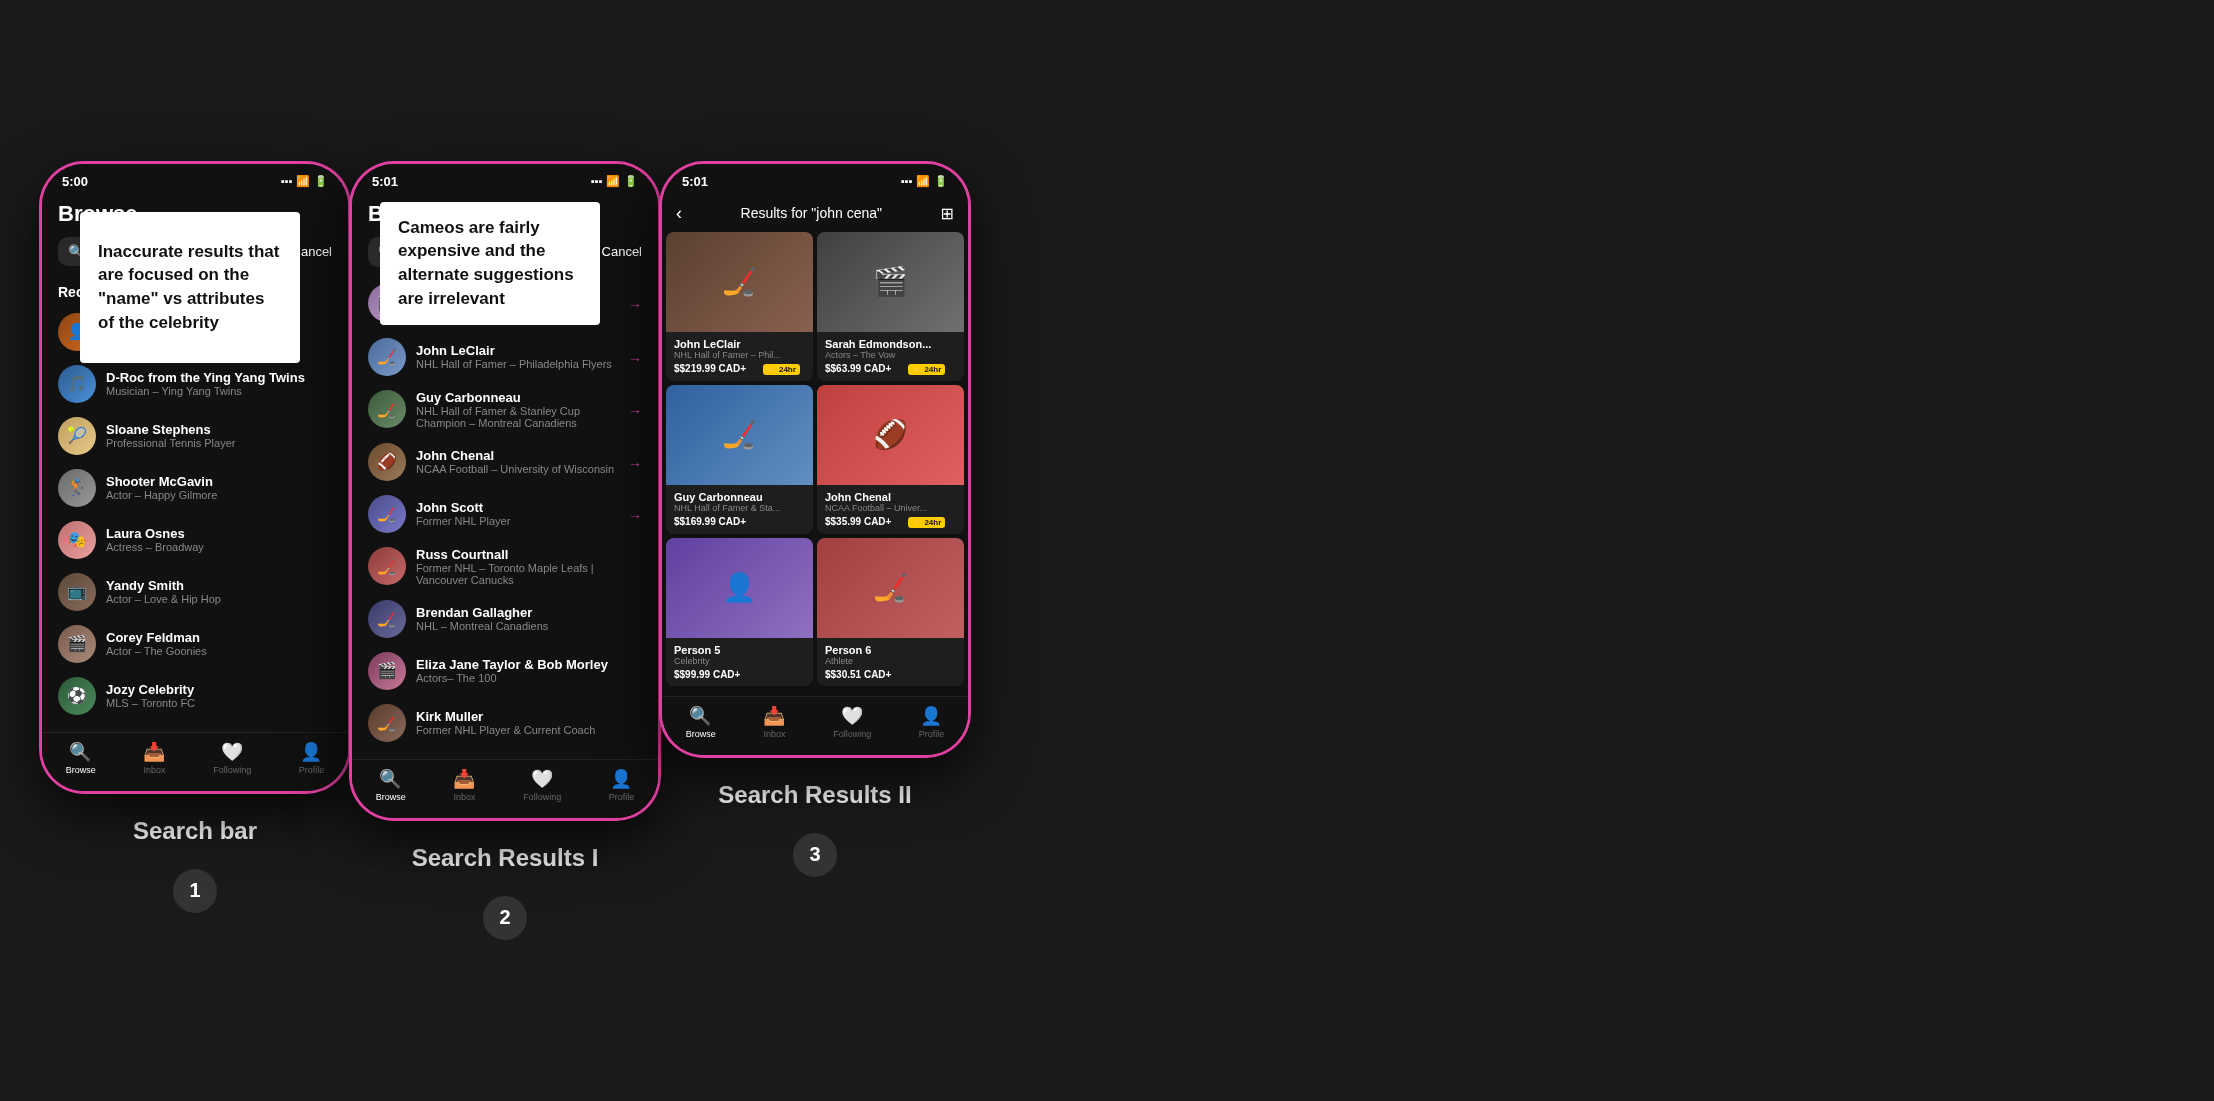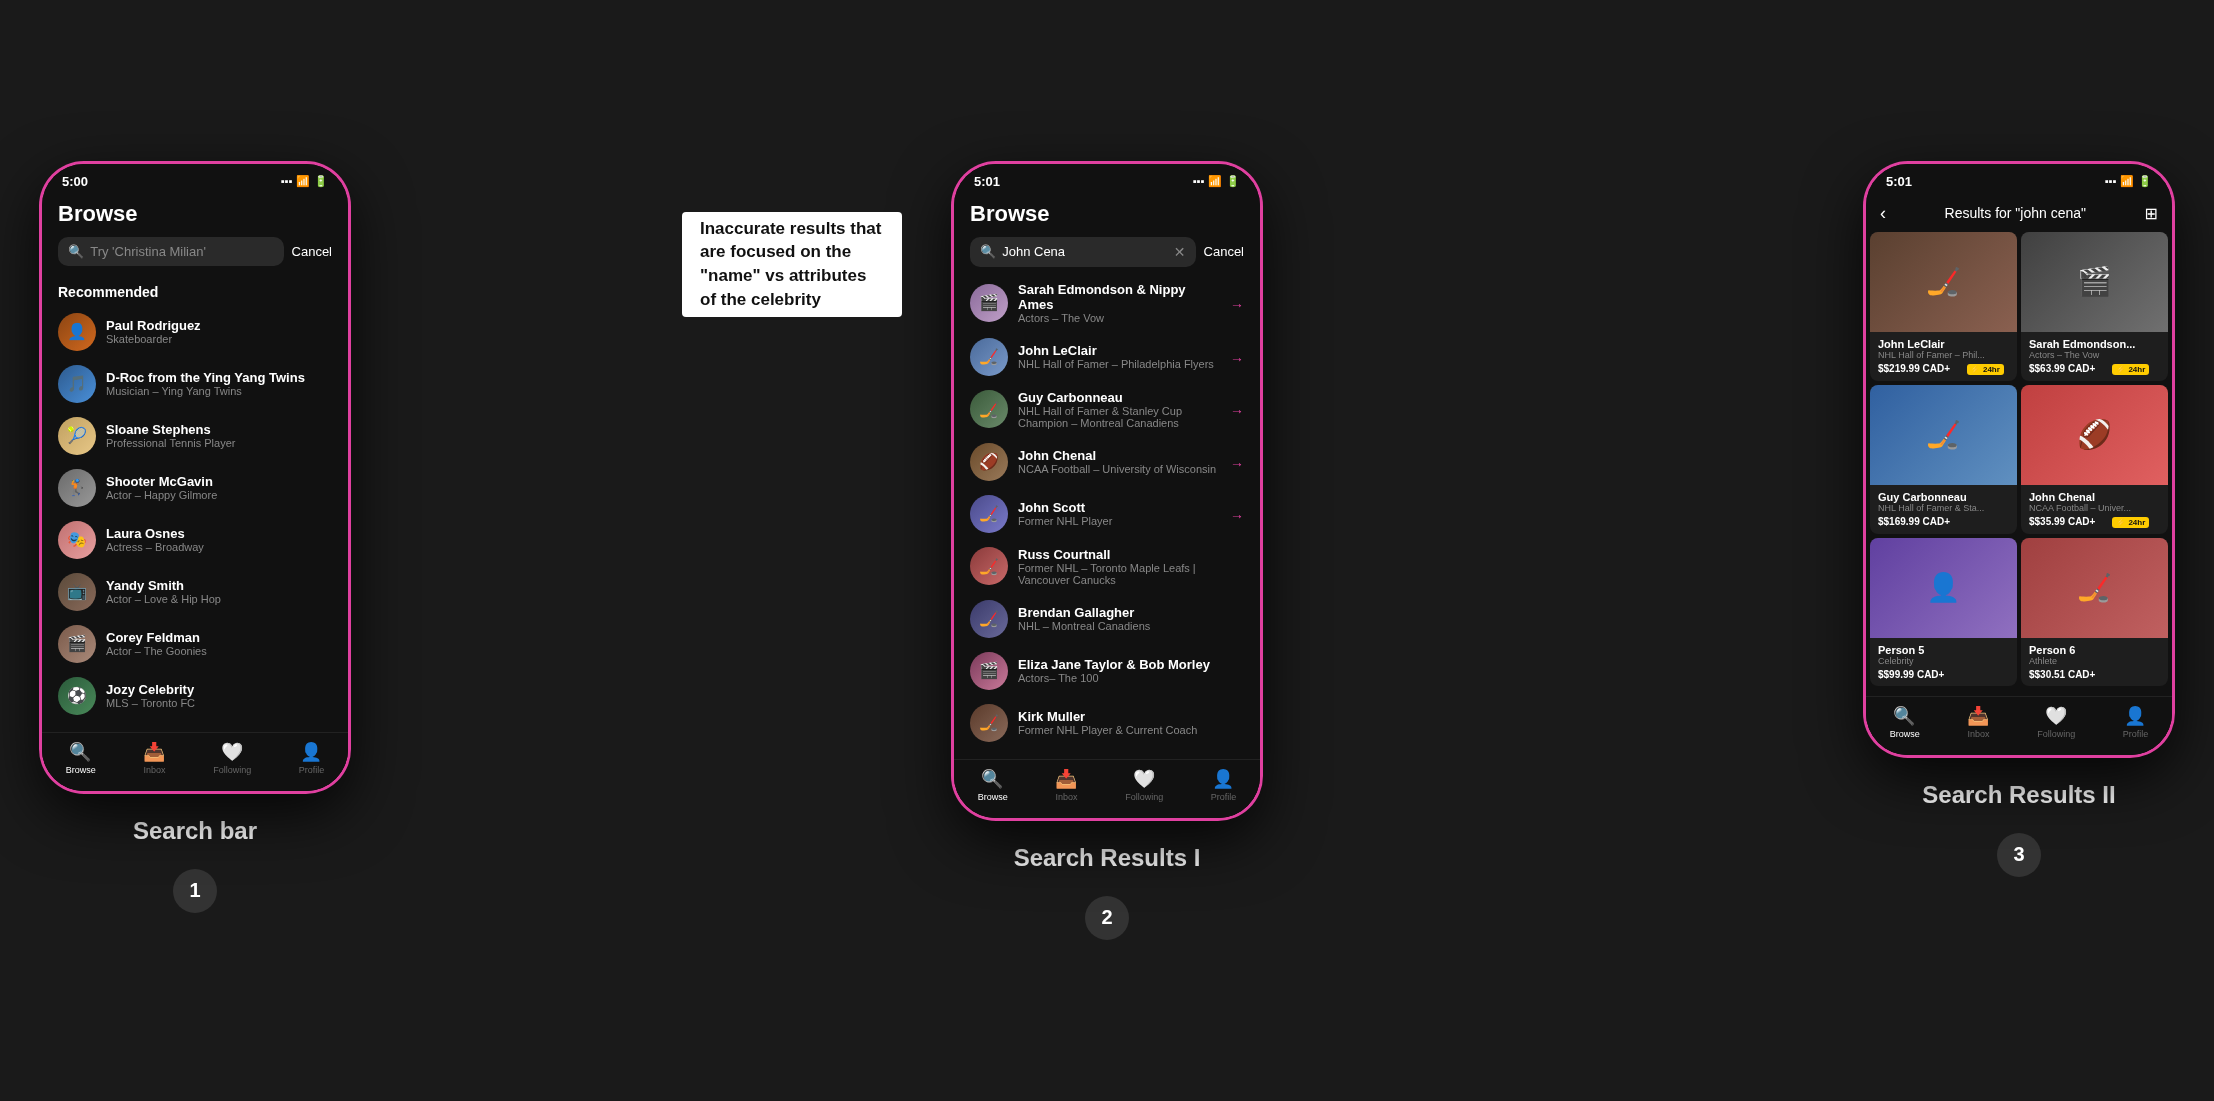--- a/index.html
+++ b/index.html
@@ -10,21 +10,21 @@
       min-height: 1101px;
       display: flex;
       align-items: center;
       justify-content: center;
       padding: 40px;
     }
     .page-container {
       display: flex;
       align-items: flex-start;
       width: 100%;
-      justify-content: space-between;
+      justify-content: flex-start;
     }
     .screen-column {
       display: flex;
       flex-direction: column;
       align-items: center;
       gap: 24px;
     }
     .phone-frame {
       width: 310px;
       background: #111;
@@ -200,21 +200,21 @@
       font-weight: 600;
       display: flex;
       align-items: center;
       justify-content: center;
     }
     .annotation-box {
       background: #fff;
       color: #111;
       font-size: 17px;
       font-weight: 700;
-      padding: 5px 18px;
+      padding: 28px 18px;
       border-radius: 4px;
       max-width: 220px;
       line-height: 1.4;
       position: absolute;
       left: -270px;
       top: 50px;
       z-index: 10;
     }
     .annotation-box2 {
       background: #fff;
@@ -527,20 +527,21 @@
           </div>
         </div>
       </div>
     </div>
     <div class="screen-label">Search Results I</div>
     <div class="screen-number">2</div>
   </div>
 
   <div class="screen-column">
     <div style="position: relative;">
+      <div class="annotation-box2">Cameos are fairly expensive and the alternate suggestions are irrelevant</div>
       <div class="phone-frame">
         <div class="status-bar">
           <span class="status-time">5:01</span>
           <div class="status-icons">
             <span class="status-icon">▪▪▪</span>
             <span class="status-icon">📶</span>
             <span class="status-icon">🔋</span>
           </div>
         </div>
         <div class="phone-content">

